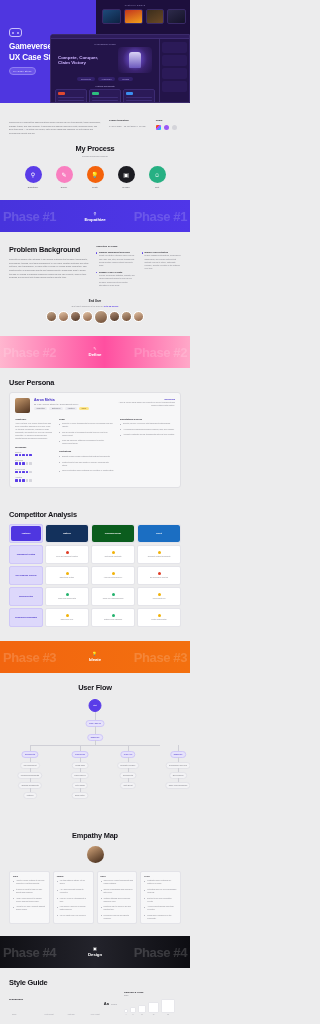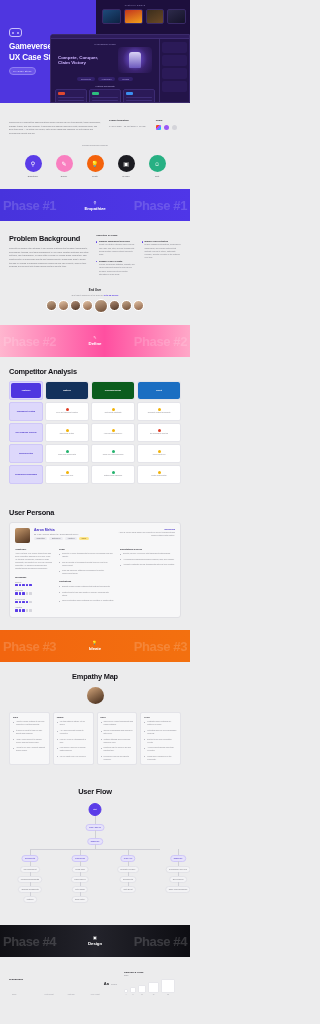--- a/index.html
+++ b/index.html
@@ -267,20 +267,21 @@
           <div class="tool-icons">
             <div class="ti figma"></div>
             <div class="ti misc"></div>
             <div class="ti grey"></div>
           </div>
         </div>
       </div>
     </div>
 
     <div style="margin-top:9px">
+      <div class="sec-title center">My Process</div>
       <div class="sub">Design Thinking Process</div>
       <div class="proc">
         <div class="proc-item">
           <div class="proc-circle pc1">⚲</div>
           <div class="proc-lab">Empathize</div>
         </div>
         <div class="proc-item">
           <div class="proc-circle pc2">✎</div>
           <div class="proc-lab">Define</div>
         </div>
@@ -353,104 +354,20 @@
       </div>
     </div>
   </div>
 
   <div class="phase ph2">
     <div class="ghost l">Phase #2</div>
     <div class="ghost r">Phase #2</div>
     <div class="phase-mid">
       <div class="phase-ico">✎</div>
       <div class="phase-lab">Define</div>
-    </div>
-  </div>
-
-  <div class="sec">
-    <div class="sec-title">Competitor Analysis</div>
-    <div class="comp">
-      <div class="comp-row">
-        <div class="comp-cell lab">
-            <div class="brandbox bb0">Features</div>
-          </div>
-        <div class="comp-cell brand">
-            <div class="brandbox bb1">Battlefy</div>
-          </div>
-        <div class="comp-cell brand">
-            <div class="brandbox bb2">Challengermode</div>
-          </div>
-        <div class="comp-cell brand">
-            <div class="brandbox bb3">Faceit</div>
-          </div>
-      </div>
-
-      <div class="comp-row">
-        <div class="comp-cell lab">Tournament Hosting</div>
-        <div class="comp-cell">
-            <i class="sdot red"></i>
-            <div class="ccap">No in-app tournament creation</div>
-          </div>
-        <div class="comp-cell">
-            <i class="sdot yel"></i>
-            <div class="ccap">Limited host constraints</div>
-          </div>
-        <div class="comp-cell">
-            <i class="sdot yel"></i>
-            <div class="ccap">Community-hosted tournaments</div>
-          </div>
-      </div>
-
-      <div class="comp-row">
-        <div class="comp-cell lab">Skill Progress Tracking</div>
-        <div class="comp-cell">
-            <i class="sdot yel"></i>
-            <div class="ccap">Basic trophy system</div>
-          </div>
-        <div class="comp-cell">
-            <i class="sdot yel"></i>
-            <div class="ccap">Achievement tracking only</div>
-          </div>
-        <div class="comp-cell">
-            <i class="sdot red"></i>
-            <div class="ccap">No performance analytics</div>
-          </div>
-      </div>
-
-      <div class="comp-row">
-        <div class="comp-cell lab">Reward System</div>
-        <div class="comp-cell">
-            <i class="sdot grn"></i>
-            <div class="ccap">Trophy and reward points</div>
-          </div>
-        <div class="comp-cell">
-            <i class="sdot grn"></i>
-            <div class="ccap">Game-free paths and boards</div>
-          </div>
-        <div class="comp-cell">
-            <i class="sdot yel"></i>
-            <div class="ccap">Achievements only</div>
-          </div>
-      </div>
-
-      <div class="comp-row">
-        <div class="comp-cell lab">Personalized Dashboard</div>
-        <div class="comp-cell">
-            <i class="sdot yel"></i>
-            <div class="ccap">Basic profile view</div>
-          </div>
-        <div class="comp-cell">
-            <i class="sdot grn"></i>
-            <div class="ccap">Custom profile dashboard</div>
-          </div>
-        <div class="comp-cell">
-            <i class="sdot yel"></i>
-            <div class="ccap">Limited customization</div>
-          </div>
-      </div>
     </div>
   </div>
 
   <div class="sec">
     <div class="sec-title">User Persona</div>
     <div class="card">
       <div class="pc-top">
         <div class="pc-photo"></div>
         <div>
           <div class="pc-name">Aaron Mehta</div>
@@ -529,26 +446,165 @@
         <div class="pcc">
           <div class="pcc-h">Expectations &amp; Needs</div>
           <div class="li">Smooth, lag-free experience with transparent matchmaking.</div>
           <div class="li">A personalized dashboard showing progress, rank, and rewards.</div>
           <div class="li">Access to legitimate and fair tournaments with real-time updates.</div>
         </div>
       </div>
     </div>
   </div>
 
+  <div class="sec">
+    <div class="sec-title">Competitor Analysis</div>
+    <div class="comp">
+      <div class="comp-row">
+        <div class="comp-cell lab">
+            <div class="brandbox bb0">Features</div>
+          </div>
+        <div class="comp-cell brand">
+            <div class="brandbox bb1">Battlefy</div>
+          </div>
+        <div class="comp-cell brand">
+            <div class="brandbox bb2">Challengermode</div>
+          </div>
+        <div class="comp-cell brand">
+            <div class="brandbox bb3">Faceit</div>
+          </div>
+      </div>
+
+      <div class="comp-row">
+        <div class="comp-cell lab">Tournament Hosting</div>
+        <div class="comp-cell">
+            <i class="sdot red"></i>
+            <div class="ccap">No in-app tournament creation</div>
+          </div>
+        <div class="comp-cell">
+            <i class="sdot yel"></i>
+            <div class="ccap">Limited host constraints</div>
+          </div>
+        <div class="comp-cell">
+            <i class="sdot yel"></i>
+            <div class="ccap">Community-hosted tournaments</div>
+          </div>
+      </div>
+
+      <div class="comp-row">
+        <div class="comp-cell lab">Skill Progress Tracking</div>
+        <div class="comp-cell">
+            <i class="sdot yel"></i>
+            <div class="ccap">Basic trophy system</div>
+          </div>
+        <div class="comp-cell">
+            <i class="sdot yel"></i>
+            <div class="ccap">Achievement tracking only</div>
+          </div>
+        <div class="comp-cell">
+            <i class="sdot red"></i>
+            <div class="ccap">No performance analytics</div>
+          </div>
+      </div>
+
+      <div class="comp-row">
+        <div class="comp-cell lab">Reward System</div>
+        <div class="comp-cell">
+            <i class="sdot grn"></i>
+            <div class="ccap">Trophy and reward points</div>
+          </div>
+        <div class="comp-cell">
+            <i class="sdot grn"></i>
+            <div class="ccap">Game-free paths and boards</div>
+          </div>
+        <div class="comp-cell">
+            <i class="sdot yel"></i>
+            <div class="ccap">Achievements only</div>
+          </div>
+      </div>
+
+      <div class="comp-row">
+        <div class="comp-cell lab">Personalized Dashboard</div>
+        <div class="comp-cell">
+            <i class="sdot yel"></i>
+            <div class="ccap">Basic profile view</div>
+          </div>
+        <div class="comp-cell">
+            <i class="sdot grn"></i>
+            <div class="ccap">Custom profile dashboard</div>
+          </div>
+        <div class="comp-cell">
+            <i class="sdot yel"></i>
+            <div class="ccap">Limited customization</div>
+          </div>
+      </div>
+    </div>
+  </div>
+
   <div class="phase ph3">
     <div class="ghost l">Phase #3</div>
     <div class="ghost r">Phase #3</div>
     <div class="phase-mid">
       <div class="phase-ico">💡</div>
       <div class="phase-lab">Ideate</div>
+    </div>
+  </div>
+
+  <div class="sec">
+    <div class="sec-title center">User Flow</div>
+    <div class="flow">
+      <div class="node root" style="left:50%; top:0">Start</div>
+      <div class="vline" style="left:50%; top:13px; height:8px;"></div>
+      <div class="node" style="left:50%; top:21px">Login / Sign Up</div>
+      <div class="vline" style="left:50%; top:27px; height:8px;"></div>
+      <div class="node" style="left:50%; top:35px">Dashboard</div>
+      <div class="vline" style="left:50%; top:41px; height:5px;"></div>
+      <div class="hline" style="left:21px; right:21px; top:46px;"></div>
+
+      <div class="vline" style="left:21px; top:46px; height:6px;"></div>
+      <div class="vline" style="left:71px; top:46px; height:6px;"></div>
+      <div class="vline" style="left:119px; top:46px; height:6px;"></div>
+      <div class="vline" style="left:169px; top:46px; height:6px;"></div>
+
+      <div class="node" style="left:21px; top:52px">Tournaments</div>
+      <div class="node" style="left:71px; top:52px">Leaderboard</div>
+      <div class="node" style="left:119px; top:52px">Team Area</div>
+      <div class="node" style="left:169px; top:52px">Dashboard</div>
+
+      <div class="vline" style="left:21px; top:58px; height:5px;"></div>
+      <div class="node grey" style="left:21px; top:63px">Join Tournament</div>
+      <div class="vline" style="left:21px; top:69px; height:4px;"></div>
+      <div class="node grey" style="left:21px; top:73px">Upcoming Tournaments</div>
+      <div class="vline" style="left:21px; top:79px; height:4px;"></div>
+      <div class="node grey" style="left:21px; top:83px">Ongoing Tournaments</div>
+      <div class="vline" style="left:21px; top:89px; height:4px;"></div>
+      <div class="node grey" style="left:21px; top:93px">Matches</div>
+
+      <div class="vline" style="left:71px; top:58px; height:5px;"></div>
+      <div class="node grey" style="left:71px; top:63px">Global Rank</div>
+      <div class="vline" style="left:71px; top:69px; height:4px;"></div>
+      <div class="node grey" style="left:71px; top:73px">Game Ranked</div>
+      <div class="vline" style="left:71px; top:79px; height:4px;"></div>
+      <div class="node grey" style="left:71px; top:83px">Filter Ranks</div>
+      <div class="vline" style="left:71px; top:89px; height:4px;"></div>
+      <div class="node grey" style="left:71px; top:93px">Rank History</div>
+
+      <div class="vline" style="left:119px; top:58px; height:5px;"></div>
+      <div class="node grey" style="left:119px; top:63px">Dedicated Member</div>
+      <div class="vline" style="left:119px; top:69px; height:4px;"></div>
+      <div class="node grey" style="left:119px; top:73px">Tournaments</div>
+      <div class="vline" style="left:119px; top:79px; height:4px;"></div>
+      <div class="node grey" style="left:119px; top:83px">Invite Event</div>
+
+      <div class="vline" style="left:169px; top:58px; height:5px;"></div>
+      <div class="node grey" style="left:169px; top:63px">Performance Overview</div>
+      <div class="vline" style="left:169px; top:69px; height:4px;"></div>
+      <div class="node grey" style="left:169px; top:73px">Skill Progress</div>
+      <div class="vline" style="left:169px; top:79px; height:4px;"></div>
+      <div class="node grey" style="left:169px; top:83px">Game-Wise Breakdown</div>
     </div>
   </div>
 
   <div class="sec">
     <div class="sec-title center">Empathy Map</div>
     <div class="emp-photo"></div>
     <div class="emp-cols">
       <div class="emp-col">
         <div class="emp-h">Says</div>
         <div class="li">I want a reliable platform to join and compete in legit tournaments.</div>
@@ -576,85 +632,31 @@
         <div class="emp-h">Feels</div>
         <div class="li">Frustrated when platforms are cluttered or unfair.</div>
         <div class="li">Motivated when he sees measurable progress.</div>
         <div class="li">Excited to join new competitive events.</div>
         <div class="li">Anxious about ranking lower than expected.</div>
         <div class="li">Proud when recognized by the community.</div>
       </div>
     </div>
   </div>
 
-  <div class="sec">
-    <div class="sec-title center">User Flow</div>
-    <div class="flow">
-      <div class="node root" style="left:50%; top:0">Start</div>
-      <div class="vline" style="left:50%; top:13px; height:8px;"></div>
-      <div class="node" style="left:50%; top:21px">Login / Sign Up</div>
-      <div class="vline" style="left:50%; top:27px; height:8px;"></div>
-      <div class="node" style="left:50%; top:35px">Dashboard</div>
-      <div class="vline" style="left:50%; top:41px; height:5px;"></div>
-      <div class="hline" style="left:21px; right:21px; top:46px;"></div>
-
-      <div class="vline" style="left:21px; top:46px; height:6px;"></div>
-      <div class="vline" style="left:71px; top:46px; height:6px;"></div>
-      <div class="vline" style="left:119px; top:46px; height:6px;"></div>
-      <div class="vline" style="left:169px; top:46px; height:6px;"></div>
-
-      <div class="node" style="left:21px; top:52px">Tournaments</div>
-      <div class="node" style="left:71px; top:52px">Leaderboard</div>
-      <div class="node" style="left:119px; top:52px">Team Area</div>
-      <div class="node" style="left:169px; top:52px">Dashboard</div>
-
-      <div class="vline" style="left:21px; top:58px; height:5px;"></div>
-      <div class="node grey" style="left:21px; top:63px">Join Tournament</div>
-      <div class="vline" style="left:21px; top:69px; height:4px;"></div>
-      <div class="node grey" style="left:21px; top:73px">Upcoming Tournaments</div>
-      <div class="vline" style="left:21px; top:79px; height:4px;"></div>
-      <div class="node grey" style="left:21px; top:83px">Ongoing Tournaments</div>
-      <div class="vline" style="left:21px; top:89px; height:4px;"></div>
-      <div class="node grey" style="left:21px; top:93px">Matches</div>
-
-      <div class="vline" style="left:71px; top:58px; height:5px;"></div>
-      <div class="node grey" style="left:71px; top:63px">Global Rank</div>
-      <div class="vline" style="left:71px; top:69px; height:4px;"></div>
-      <div class="node grey" style="left:71px; top:73px">Game Ranked</div>
-      <div class="vline" style="left:71px; top:79px; height:4px;"></div>
-      <div class="node grey" style="left:71px; top:83px">Filter Ranks</div>
-      <div class="vline" style="left:71px; top:89px; height:4px;"></div>
-      <div class="node grey" style="left:71px; top:93px">Rank History</div>
-
-      <div class="vline" style="left:119px; top:58px; height:5px;"></div>
-      <div class="node grey" style="left:119px; top:63px">Dedicated Member</div>
-      <div class="vline" style="left:119px; top:69px; height:4px;"></div>
-      <div class="node grey" style="left:119px; top:73px">Tournaments</div>
-      <div class="vline" style="left:119px; top:79px; height:4px;"></div>
-      <div class="node grey" style="left:119px; top:83px">Invite Event</div>
-
-      <div class="vline" style="left:169px; top:58px; height:5px;"></div>
-      <div class="node grey" style="left:169px; top:63px">Performance Overview</div>
-      <div class="vline" style="left:169px; top:69px; height:4px;"></div>
-      <div class="node grey" style="left:169px; top:73px">Skill Progress</div>
-      <div class="vline" style="left:169px; top:79px; height:4px;"></div>
-      <div class="node grey" style="left:169px; top:83px">Game-Wise Breakdown</div>
-    </div>
-  </div>
-
   <div class="phase ph4">
     <div class="ghost l">Phase #4</div>
     <div class="ghost r">Phase #4</div>
     <div class="phase-mid">
       <div class="phase-ico">▣</div>
       <div class="phase-lab">Design</div>
     </div>
   </div>
 
   <div class="sec">
+    <div class="sec-title">Style Guide</div>
     <div class="sg-row">
       <div class="sg-l">
         <div class="sg-head">
           <div class="sg-lab">Typography</div>
           <div>
             <span class="aa">Aa</span><span class="aa-note">Poppins</span>
           </div>
         </div>
         <div class="type-tbl">
           <div class="tt-head">

